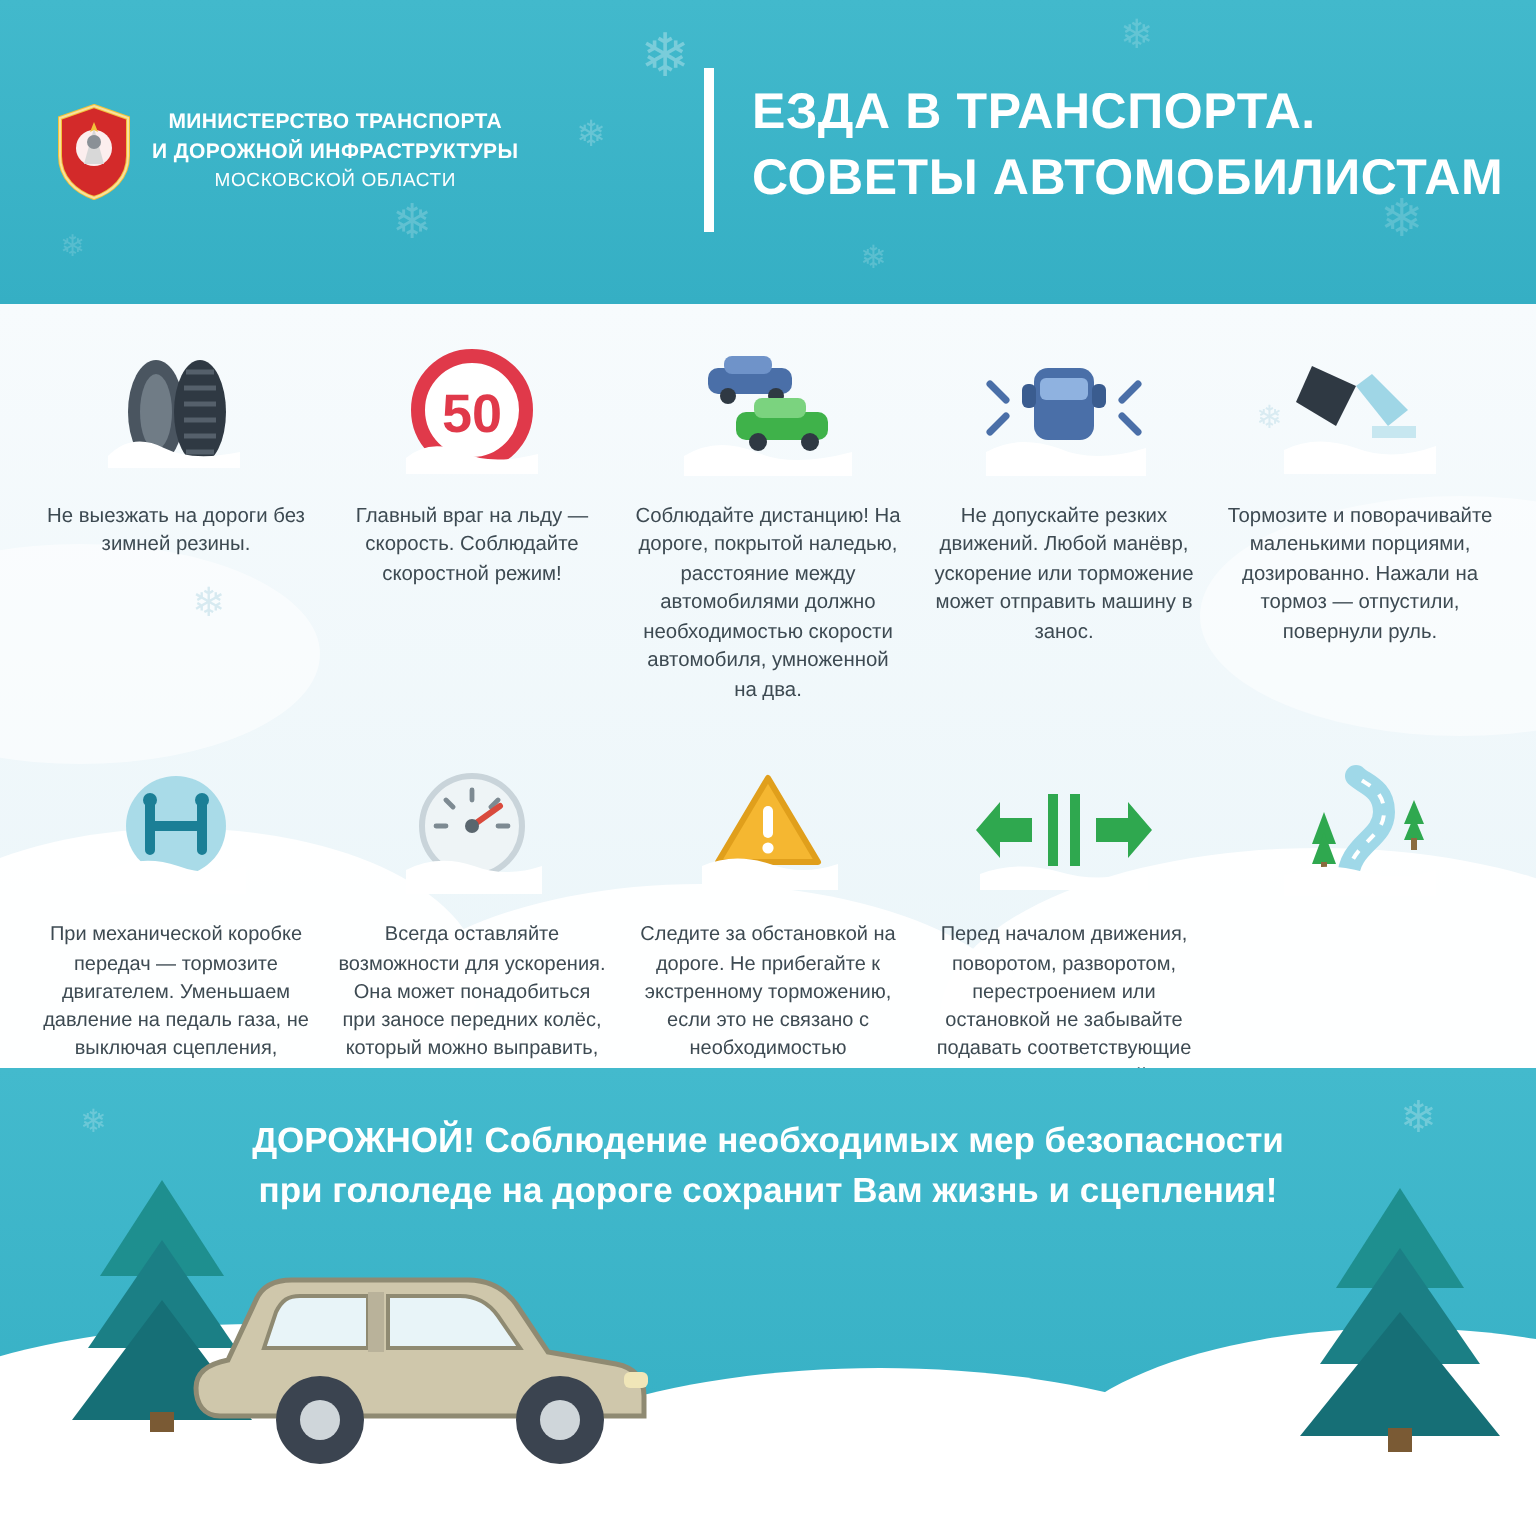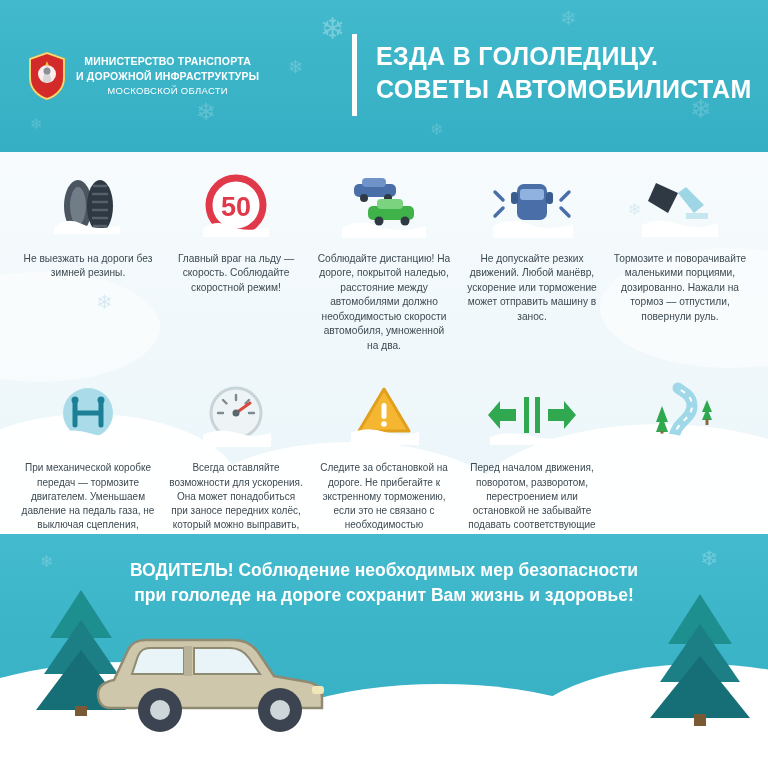--- a/index.html
+++ b/index.html
@@ -170,21 +170,21 @@
       </div>
       <div class="ministry-text">
         <div class="m1">МИНИСТЕРСТВО ТРАНСПОРТА</div>
         <div class="m2">И ДОРОЖНОЙ ИНФРАСТРУКТУРЫ</div>
         <div class="m3">МОСКОВСКОЙ ОБЛАСТИ</div>
       </div>
     </div>
 
     <div class="divider-bar"></div>
     <div class="head-title">
-      <div>ЕЗДА В ГОЛОЛЕДИЦУ.</div>
+      <div>ЕЗДА В ТРАНСПОРТА.</div>
       <div>СОВЕТЫ АВТОМОБИЛИСТАМ</div>
     </div>
   </div>
 
   <div class="body-area">
 
     <div class="hill" style="left:-60px;top:262px;width:300px;height:150px;"></div>
     <div class="hill" style="left:180px;top:290px;width:340px;height:160px;"></div>
     <div class="hill" style="left:470px;top:272px;width:380px;height:170px;"></div>
     <div class="hill" style="left:-80px;top:120px;width:240px;height:110px;opacity:.55;"></div>
@@ -336,22 +336,22 @@
         </div>
       </div>
     </div>
   </div>
 
   <div class="footer">
     <div class="snowflake" style="left:700px;top:14px;font-size:22px;opacity:.25;">❄</div>
     <div class="snowflake" style="left:40px;top:20px;font-size:16px;opacity:.22;">❄</div>
 
     <div class="foot-title">
-      <div>ВОДИТЕЛЬ! Соблюдение необходимых мер безопасности</div>
-      <div>при гололеде на дороге сохранит Вам жизнь и здоровье!</div>
+      <div>ДОРОЖНОЙ! Соблюдение необходимых мер безопасности</div>
+      <div>при гололеде на дороге сохранит Вам жизнь и сцепления!</div>
     </div>
 
     <div class="tree" style="left:26px;top:52px;">
       <svg width="110" height="130" viewBox="0 0 110 130">
         <path d="M55 4 L86 52 H24 Z" fill="#1e8f8f"></path>
         <path d="M55 34 L92 88 H18 Z" fill="#1b7f85"></path>
         <path d="M55 64 L100 124 H10 Z" fill="#166f76"></path>
         <rect x="49" y="120" width="12" height="12" fill="#7a5a34"></rect>
       </svg>
     </div>

